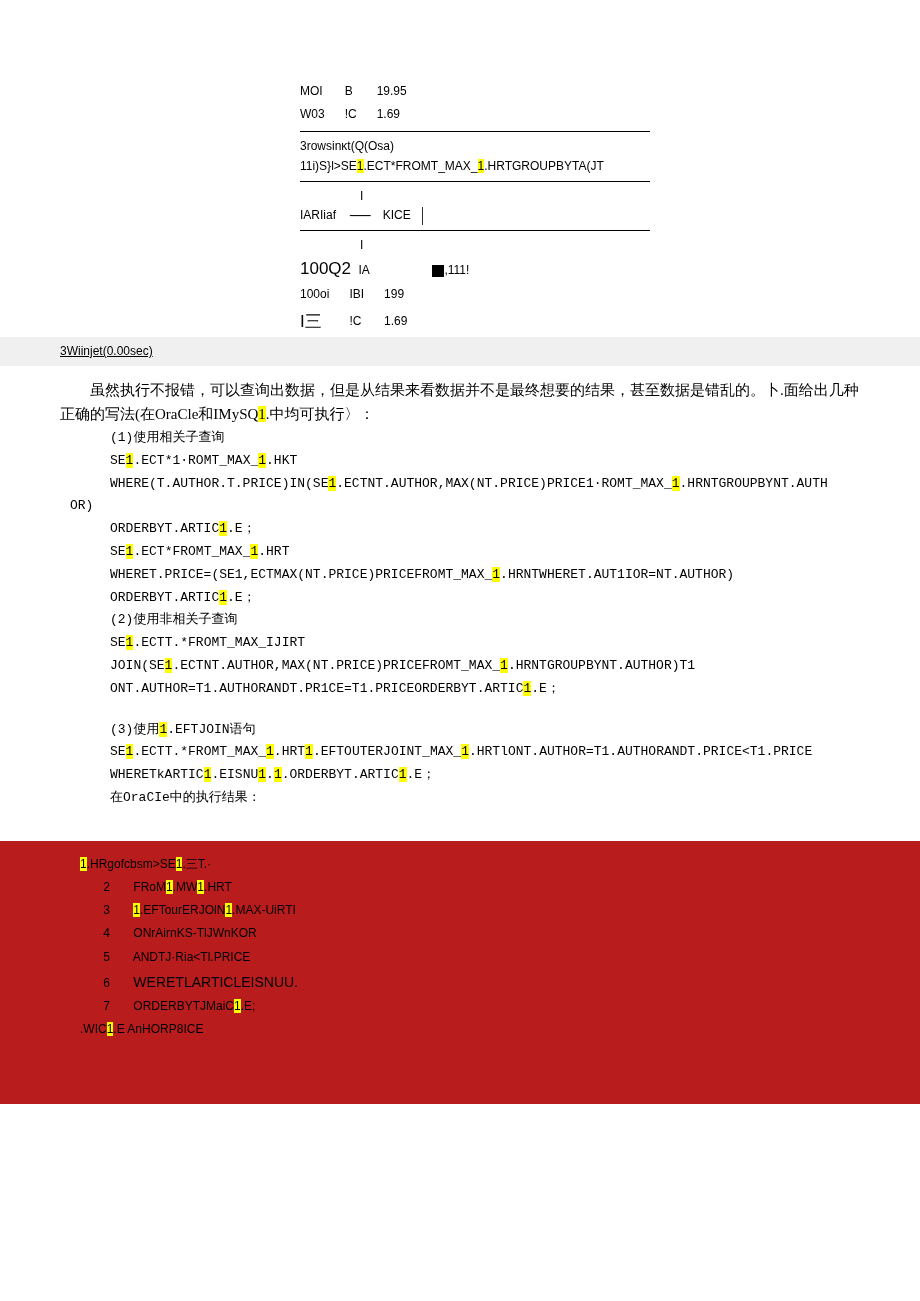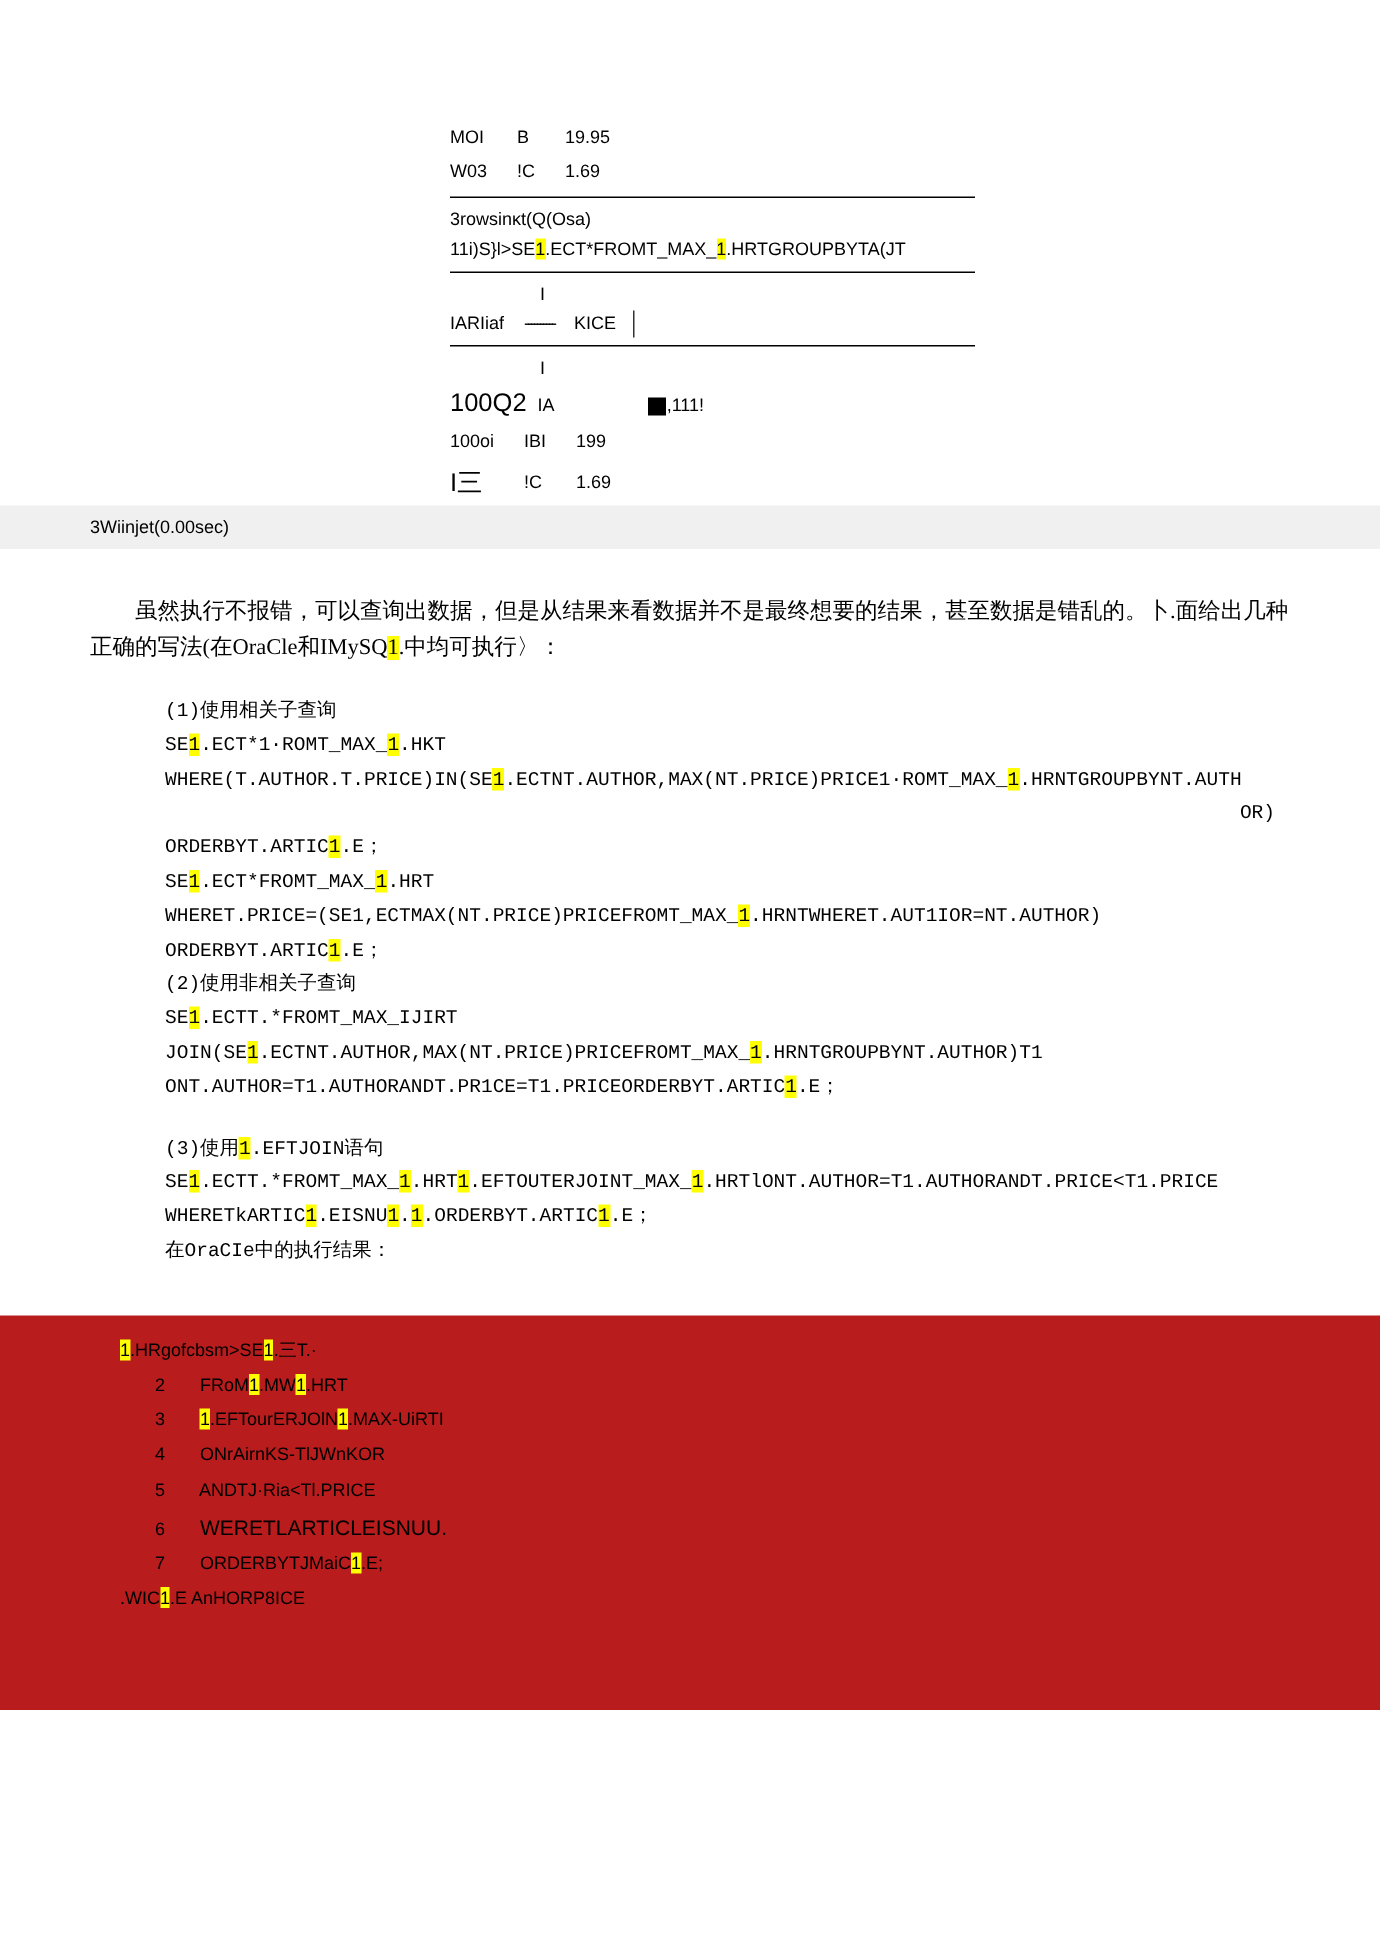--- a/index.html
+++ b/index.html
@@ -11,20 +11,21 @@
       font-family: "SimSun", "宋体", serif;
       font-size: 14px;
       background: #fff;
       color: #000;
       width: 920px;
       line-height: 1.6;
     }
     .gray-block {
       background: #f0f0f0;
       padding: 5px 10px;
+      text-decoration: underline;
     }
     .top-table {
       padding-left: 300px;
       padding-top: 80px;
     }
     .top-table table {
       border-collapse: collapse;
       font-family: Arial, sans-serif;
       font-size: 12px;
     }
@@ -42,33 +43,32 @@
       font-size: 12px;
     }
     .hl {
       background: #ffff00;
     }
     .content {
       padding: 10px 60px;
     }
     .paragraph {
       text-indent: 2em;
-      margin: 20px 0;
+      margin: 2px 0;
       font-size: 15px;
     }
     .code-line {
       font-family: "Courier New", "SimSun", monospace;
       font-size: 13px;
       margin: 2px 10px;
       padding-left: 40px;
       white-space: nowrap;
     }
     .code-nest {
       padding-left: 0px;
-      text-align: right;
     }
     .bottom-block {
       background: #b91c1c;
       padding: 10px 80px 60px 80px;
       font-family: Arial, sans-serif;
       font-size: 12px;
     }
     .bottom-block .line {
       margin: 4px 0;
     }

